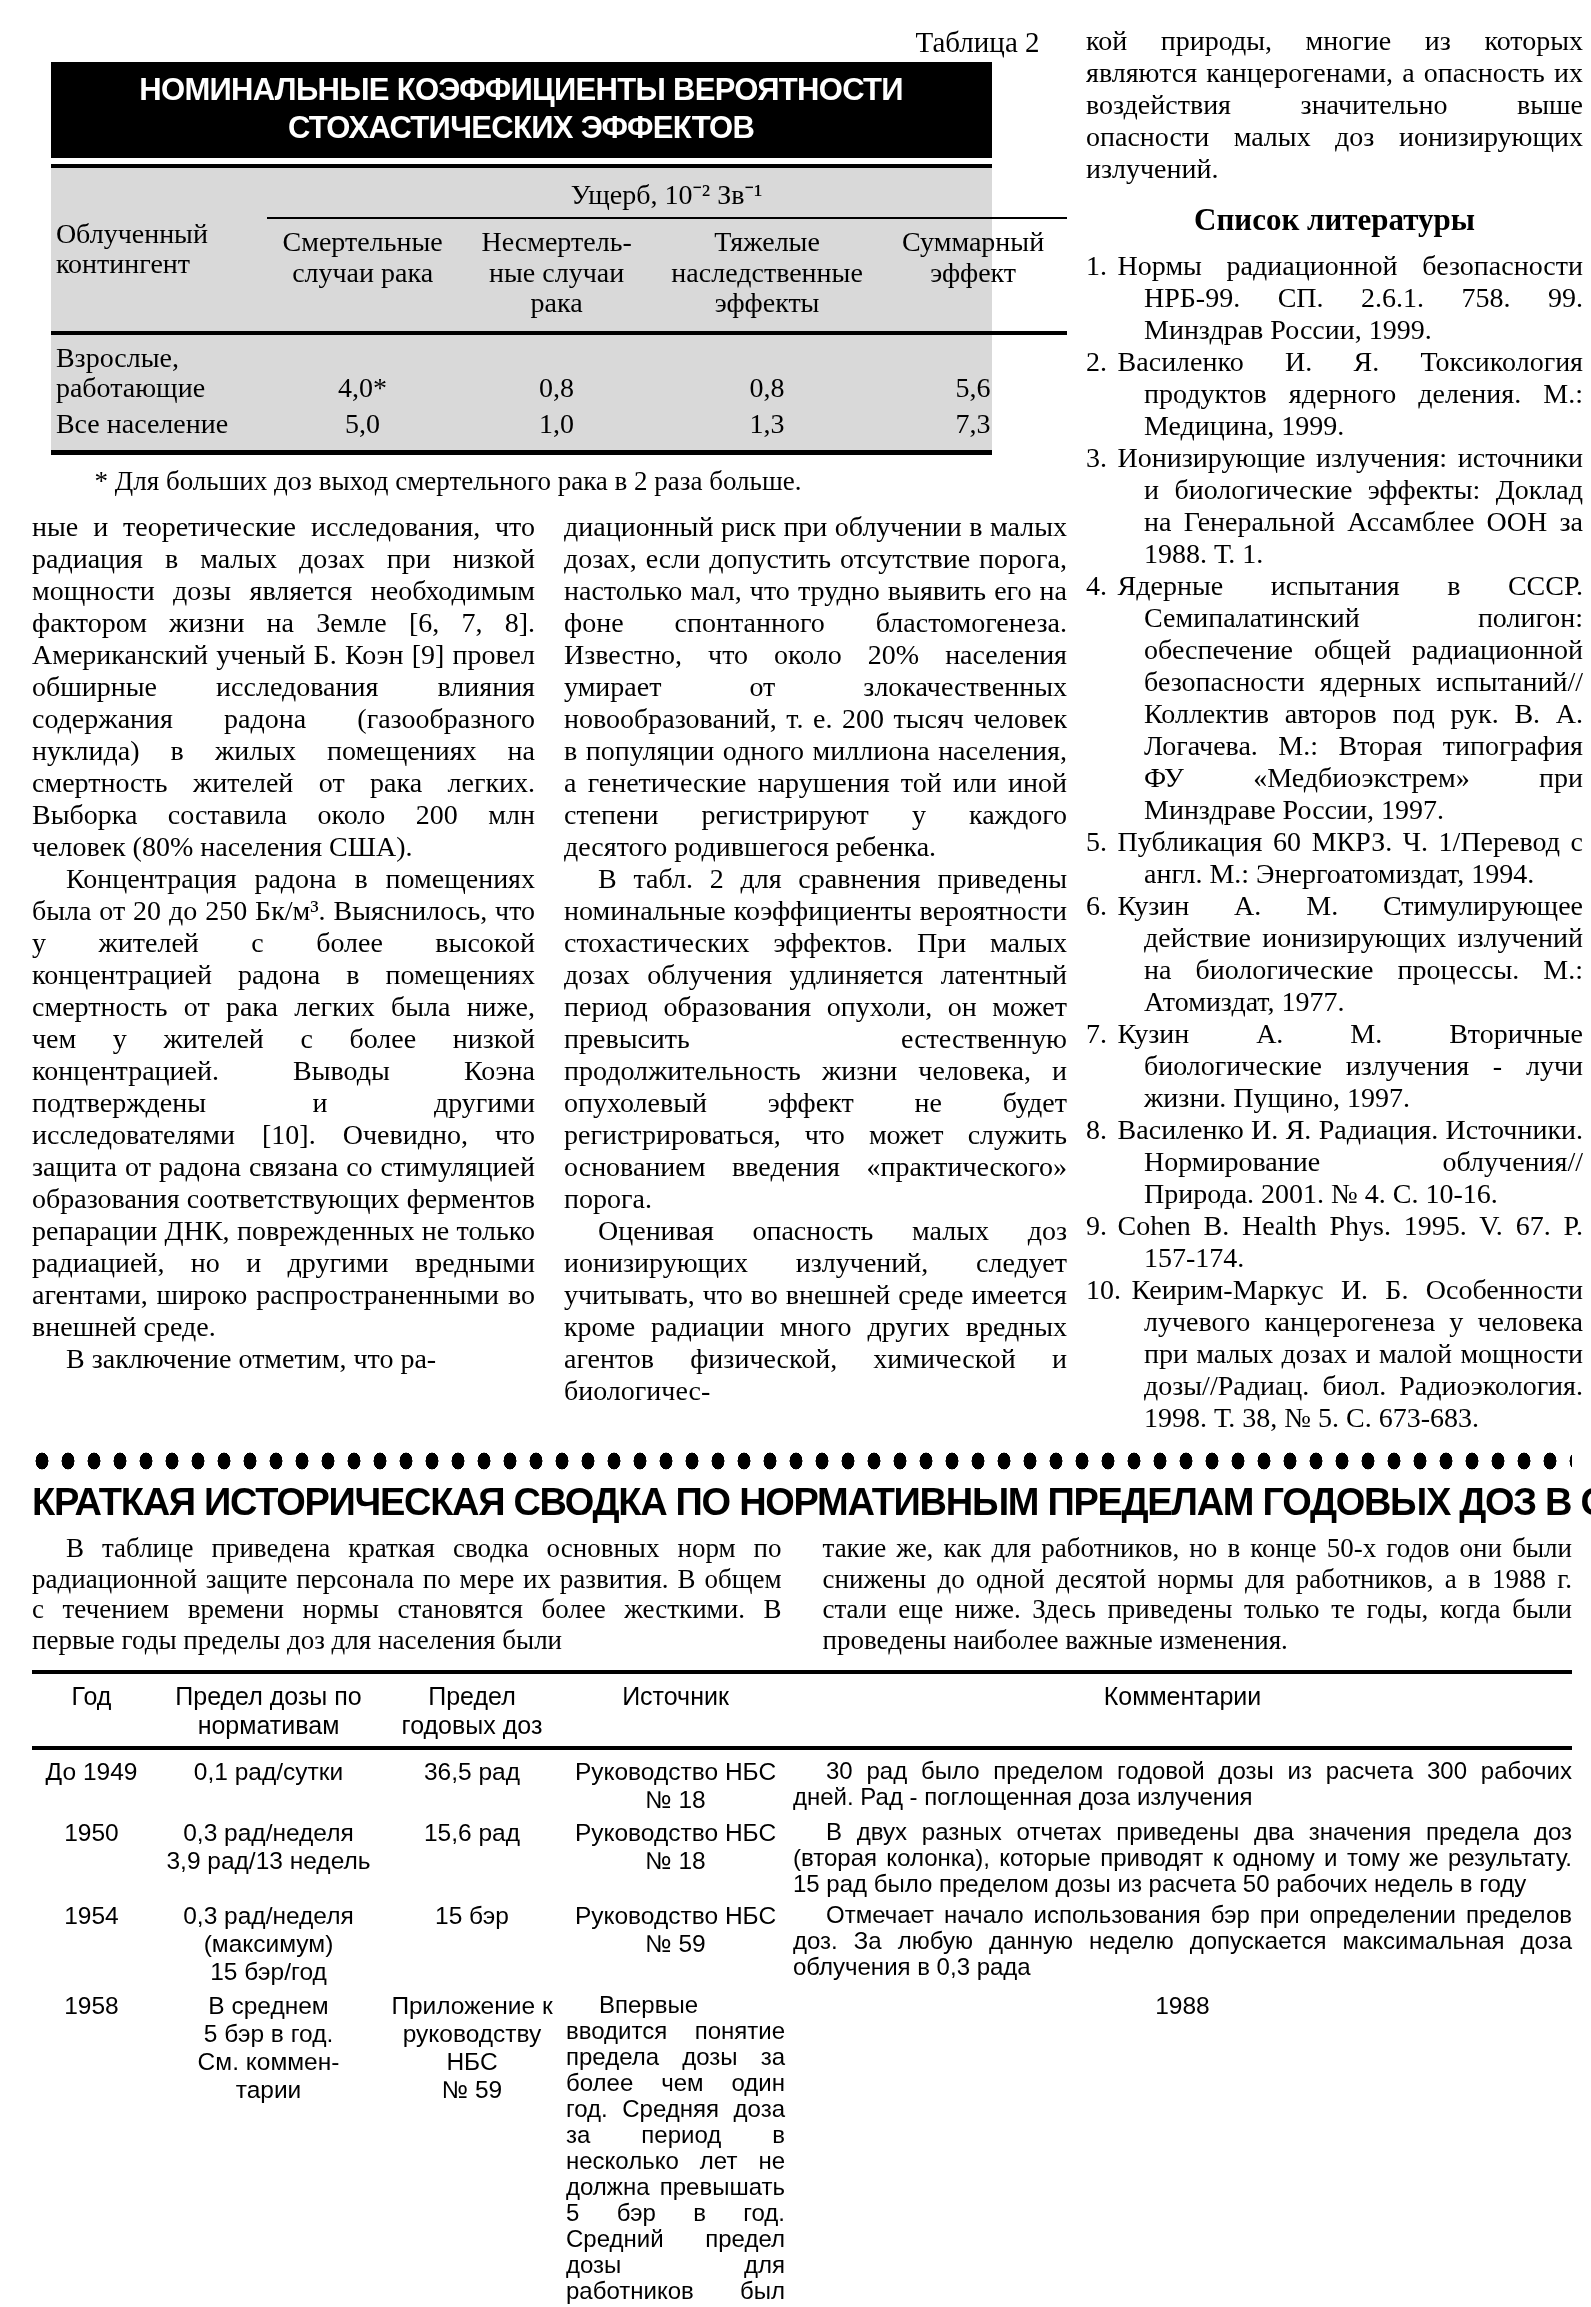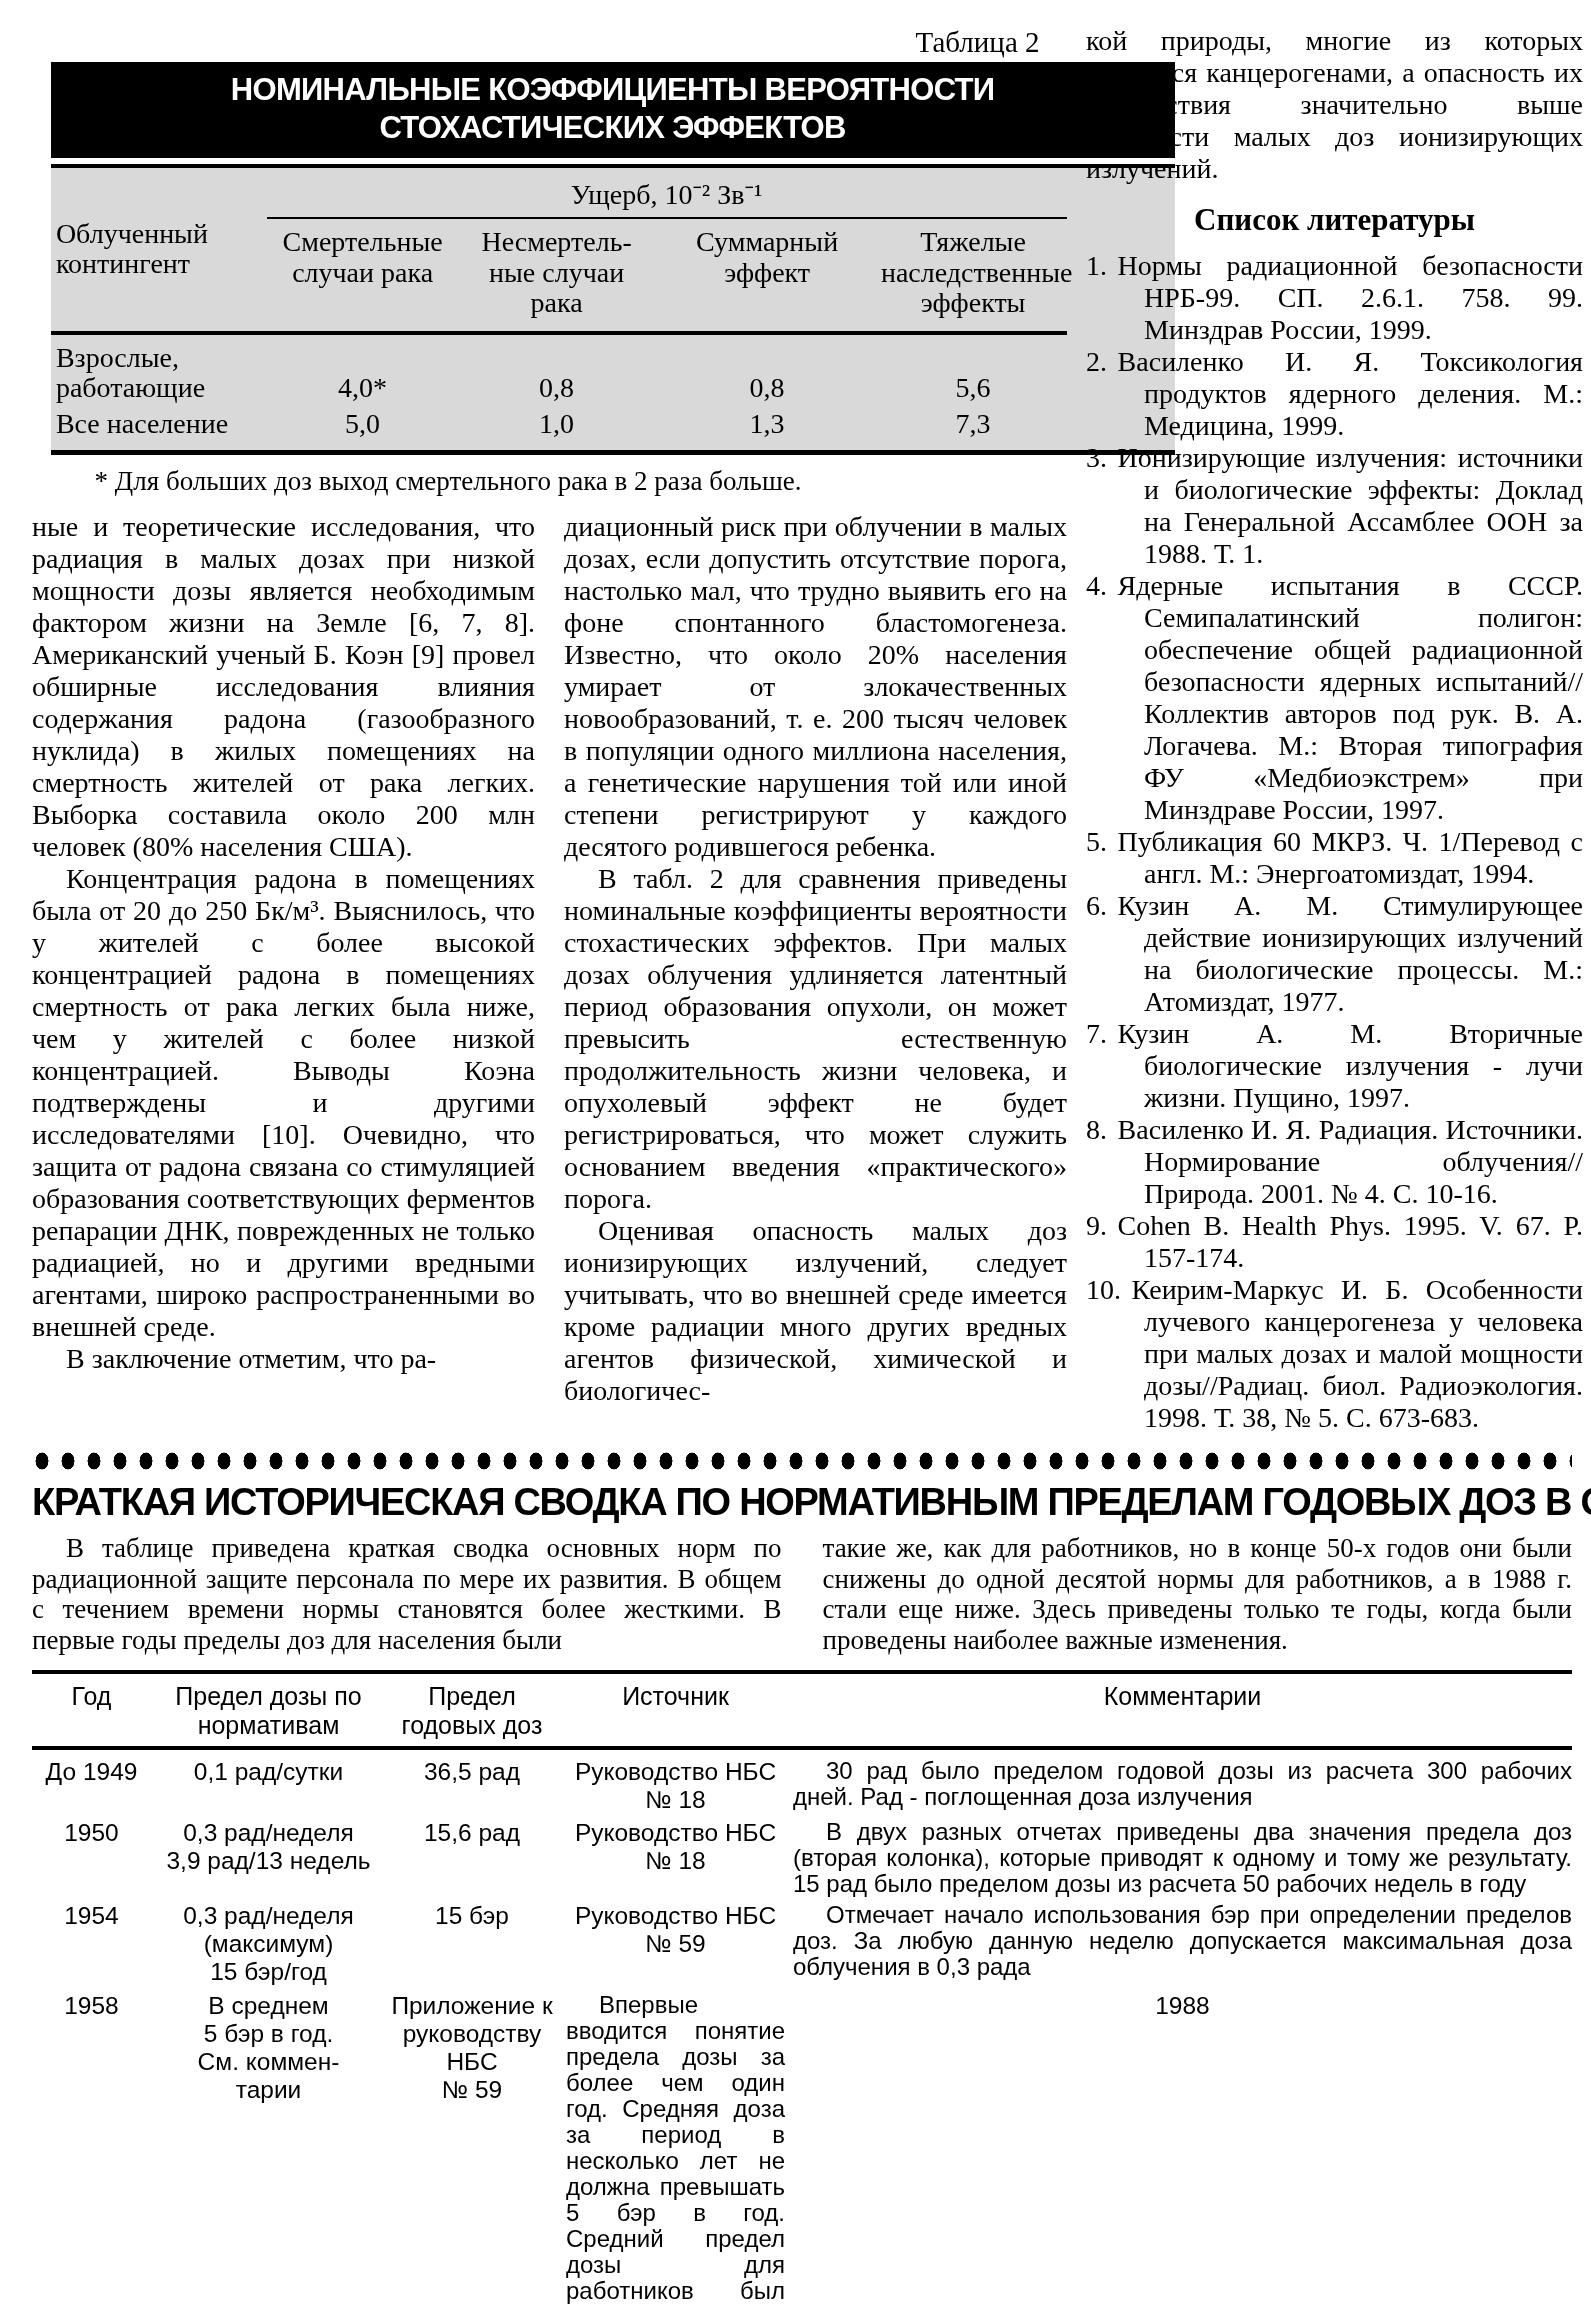--- a/index.html
+++ b/index.html
@@ -10,21 +10,21 @@
   }
   .pre { white-space:pre-line; }
 
   
   .top { display:flex; }
   .left23 { width:1034px; flex:none; }
   .rightcol { width:497px; flex:none; margin-left:20px; }
 
   
   .t2label { text-align:right; font-size:29px; line-height:34px; padding-right:26.5px; }
-  .t2 { margin-left:18.6px; width:1124px; }
+  .t2 { margin-left:18.6px; width:941px; }
   .t2head {
     background:#000; color:#fff;
     font-family:"Liberation Sans", sans-serif; font-weight:bold;
     font-size:31px; line-height:38px; letter-spacing:-0.7px;
     text-align:center; padding:9.3px 5.3px 10.6px; margin-top:2.7px;
   }
   .t2grid {
     margin-top:6.6px; border-top:4px solid #000; border-bottom:5.3px solid #000;
     background:#d9d9d9; display:grid;
     grid-template-columns:216px 192px 196px 225px 187px;
@@ -111,25 +111,25 @@
         <div class="t2grid">
           <div class="t2-contingent pre">Облученный
 контингент</div>
           <div class="t2-damage">Ущерб, 10⁻² Зв⁻¹</div>
 
           <div class="t2-colhead pre">Смертельные
 случаи рака</div>
           <div class="t2-colhead pre">Несмертель-
 ные случаи
 рака</div>
-          <div class="t2-colhead pre">Суммарный
-эффект</div>
           <div class="t2-colhead pre">Тяжелые
 наследственные
 эффекты</div>
+          <div class="t2-colhead pre">Суммарный
+эффект</div>
 
           <div class="t2rule"></div>
 
           <div class="t2-name1 pre">Взрослые,
 работающие</div>
           <div class="t2-val1">4,0*</div>
           <div class="t2-val1">0,8</div>
           <div class="t2-val1">0,8</div>
           <div class="t2-val1">5,6</div>
 

